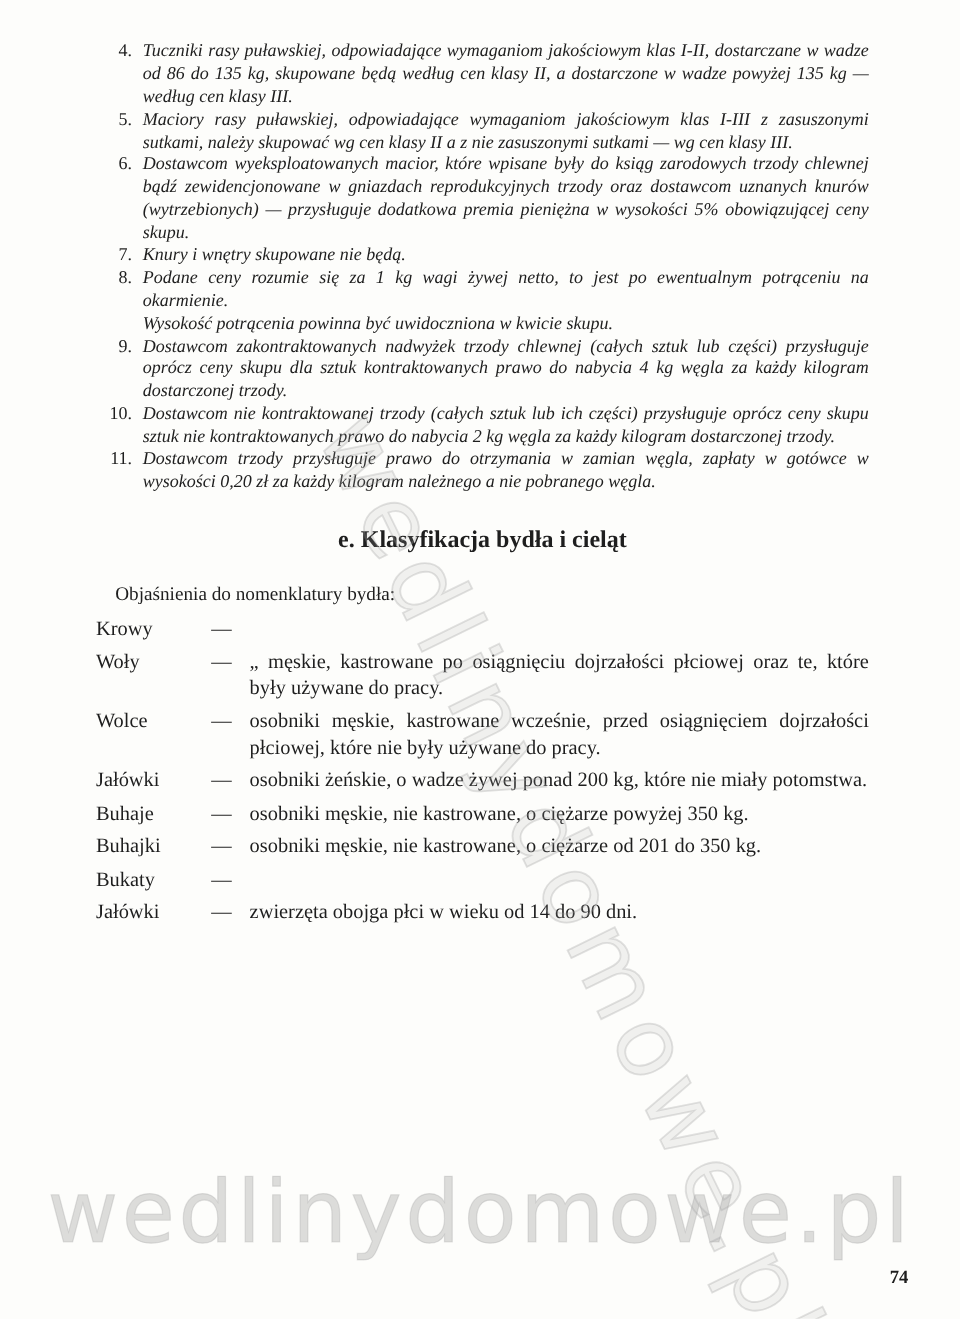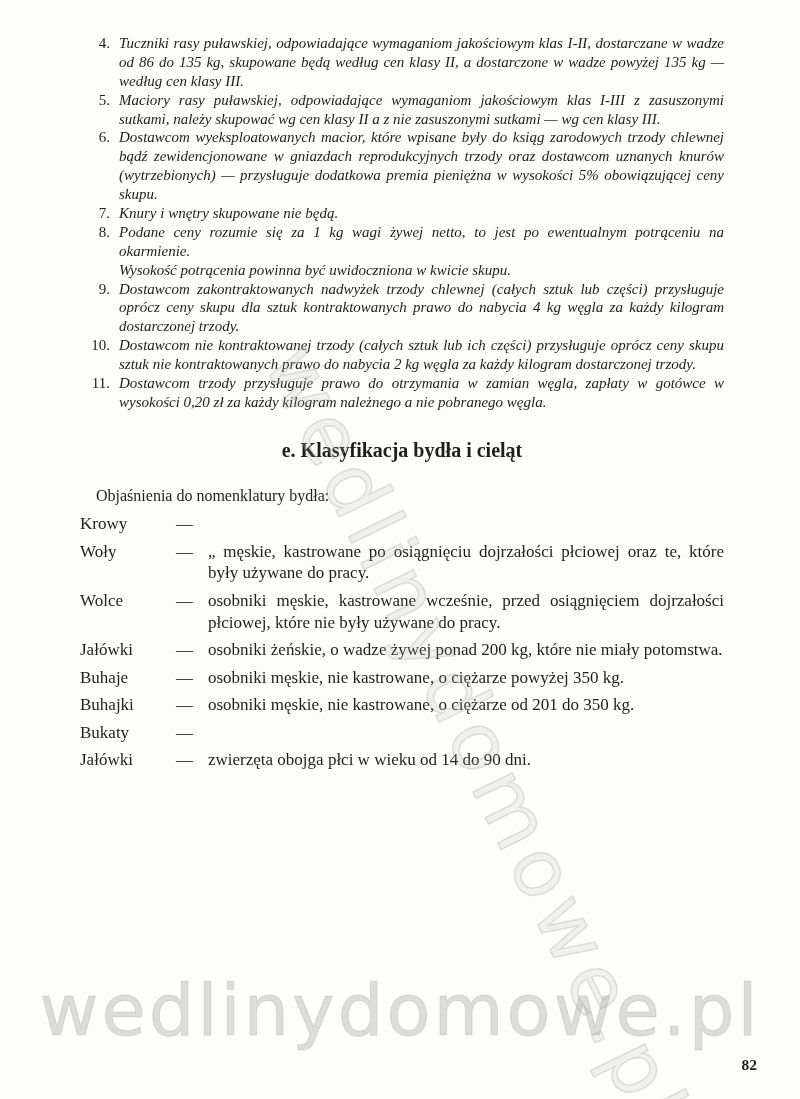--- a/index.html
+++ b/index.html
@@ -248,13 +248,13 @@
     <div class="def-row">
       <div class="term">Jałówki</div>
       <div class="dash">—</div>
       <div class="def-text">zwierzęta obojga płci w wieku od 14 do 90 dni.</div>
     </div>
 
   </div>
 
 </div>
 
-<div class="page-number">82</div>
+<div class="page-number">74</div>
 
 </body></html>

